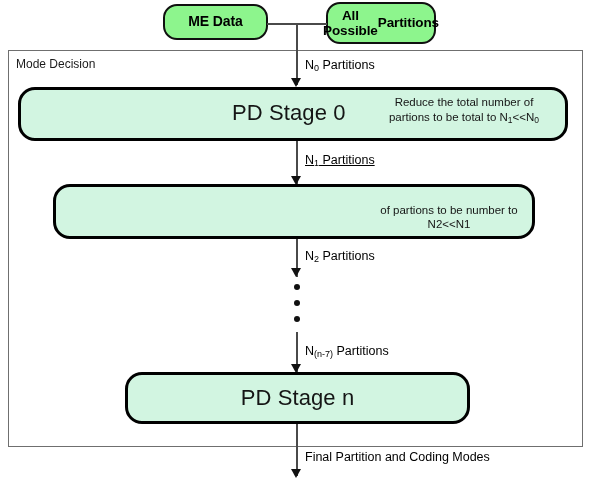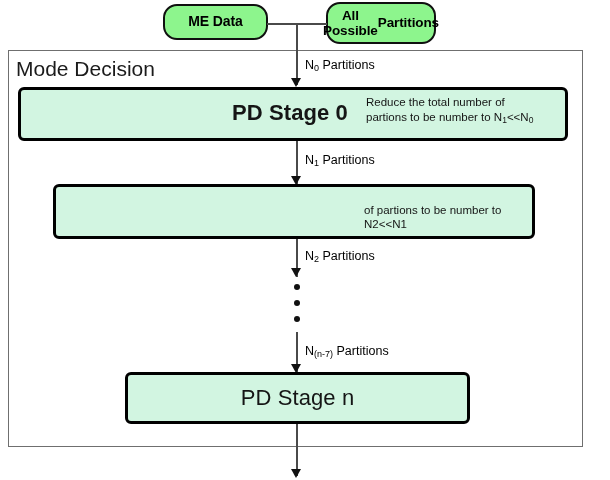--- a/index.html
+++ b/index.html
@@ -48,44 +48,45 @@
 
   
   .frame {
     position: absolute;
     border: 1.5px solid #6f6f6f;
     background: transparent;
     box-sizing: border-box;
   }
   .frame-title {
     position: absolute;
-    font-size: 21px;
+    font-size: 12px;
     color: #1b1b1b;
     white-space: nowrap;
   }
 
   
   .stage {
     background: #d2f5e1;
     border: 3px solid #000000;
-    border-radius: 6px;
+    border-radius: 17px;
     box-sizing: border-box;
   }
   .stage-title {
     position: absolute;
     font-size: 22px;
     color: #151515;
     white-space: nowrap;
     letter-spacing: 0.1px;
   }
   .stage-note {
     position: absolute;
     font-size: 11.5px;
     line-height: 1.28;
     color: #151515;
+    text-align: center;
   }
   .stage-note sub {
     font-size: 8.5px;
     vertical-align: baseline;
     position: relative;
     bottom: -2px;
   }
 
   
   .vline {
@@ -147,29 +148,29 @@
   <div class="frame" style="left:8px; top:50px; width:575px; height:397px;"></div>
   <div class="frame-title" style="left:16px; top:57px;">Mode Decision</div>
 
   <div class="vline" style="left:296px; top:23px; height:62px;"></div>
   <div class="arrowhead" style="left:291px; top:78px;"></div>
   <div class="edge-label" style="left:305px; top:58px;">
     <span>N</span><sub>0</sub><span> Partitions</span>
   </div>
 
   <div class="node stage" style="left:18px; top:87px; width:550px; height:54px;"></div>
-  <div class="stage-title" style="left:232px; top:100px;font-weight:bold;">PD Stage 0</div>
+  <div class="stage-title" style="left:232px; top:100px;">PD Stage 0</div>
   <div class="stage-note" style="left:366px; top:95px; width:196px;">
     <span>Reduce the total number of</span><br>
-    <span>partions to be number to N</span><sub>1</sub><span>&lt;&lt;N</span><sub>0</sub>
+    <span>partions to be total to N</span><sub>1</sub><span>&lt;&lt;N</span><sub>0</sub>
   </div>
 
   <div class="vline" style="left:296px; top:141px; height:43px;"></div>
   <div class="arrowhead" style="left:291px; top:176px;"></div>
-  <div class="edge-label" style="left:305px; top:153px;">
+  <div class="edge-label" style="left:305px; top:153px;text-decoration:underline;">
     <span>N</span><sub>1</sub><span> Partitions</span>
   </div>
 
   <div class="node stage" style="left:53px; top:184px; width:482px; height:55px;"></div>
   <div class="stage-note" style="left:364px; top:188px; width:170px;">
     <br>
     <span>of partions to be number to</span><br>
     <span>N2&lt;&lt;N1</span>
   </div>
 
@@ -188,14 +189,15 @@
   <div class="edge-label" style="left:305px; top:344px;">
     <span>N</span><sub>(n-7)</sub><span> Partitions</span>
   </div>
 
   <div class="node stage" style="left:125px; top:372px; width:345px; height:52px;">
     <span class="stage-title" style="position:static;">PD Stage n</span>
   </div>
 
   <div class="vline" style="left:296px; top:424px; height:52px;"></div>
   <div class="arrowhead" style="left:291px; top:469px;"></div>
+  <div class="edge-label" style="left:305px; top:450px;">Final Partition and Coding Modes</div>
 
 </div>
 
 </body></html>

